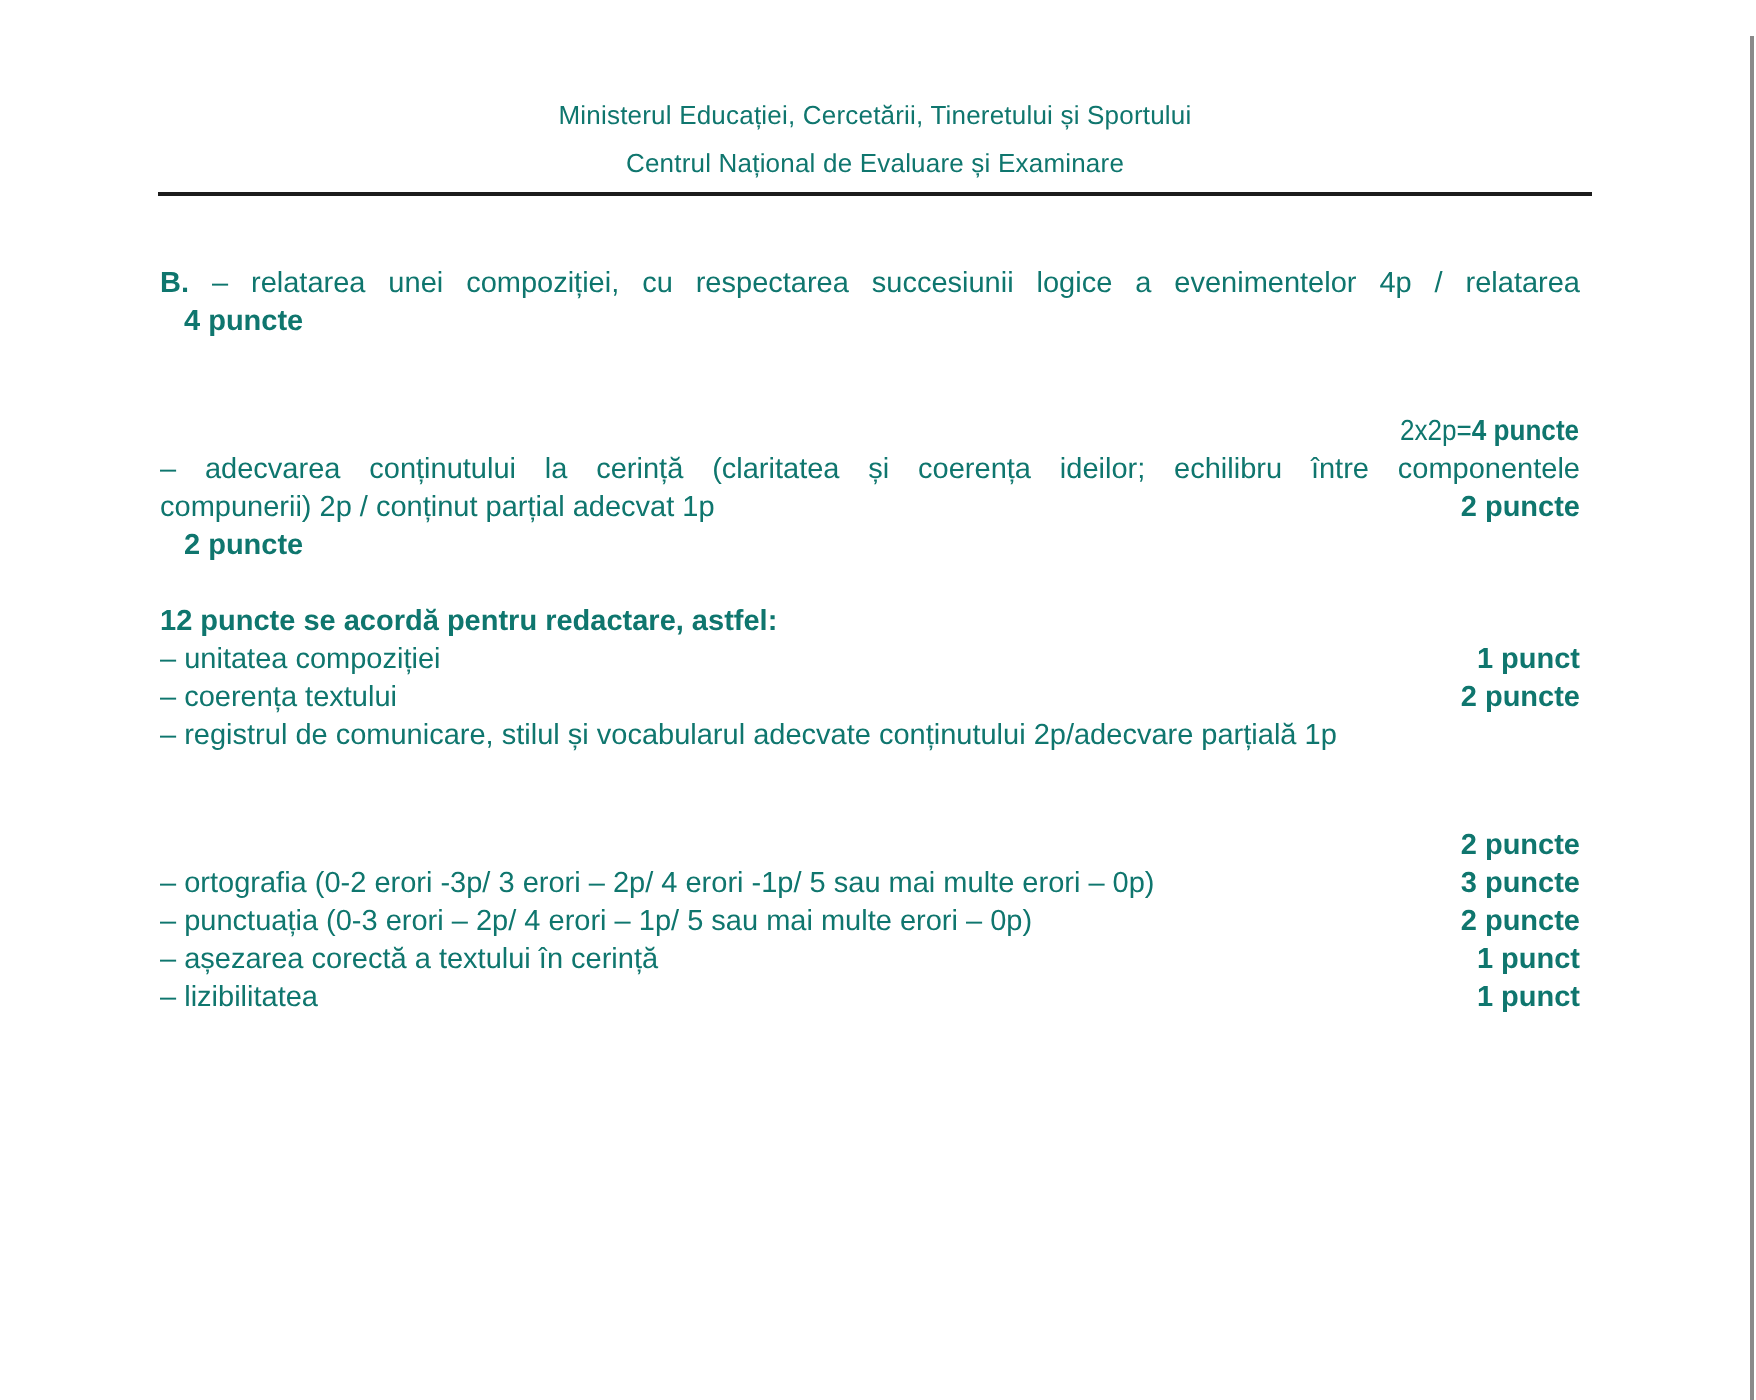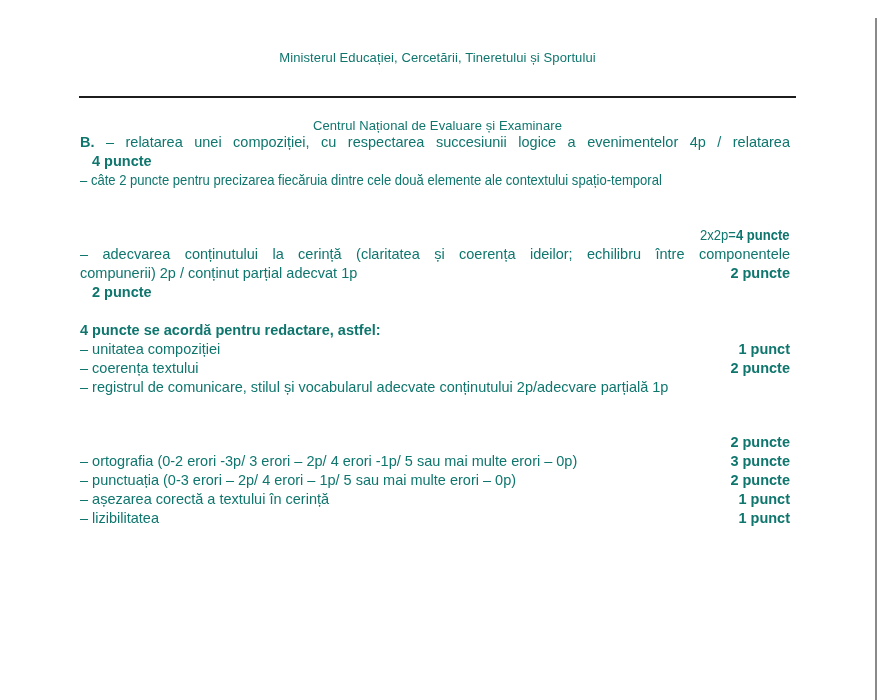--- a/index.html
+++ b/index.html
@@ -23,21 +23,21 @@
   .hdr1, .hdr2 {
     position: absolute;
     left: 79px;
     width: 717px;
     text-align: center;
     font-size: 13px;
     letter-spacing: 0.1px;
     white-space: nowrap;
   }
   .hdr1 { top: 50px; }
-  .hdr2 { top: 74px; margin-top: 44px; }
+  .hdr2 { top: 74px; }
   .rule {
     position: absolute;
     top: 96px;
     left: 79px;
     width: 717px;
     height: 2px;
     background: #1c1c1c;
   }
   .body {
     position: absolute;
@@ -86,42 +86,39 @@
 
   <div class="body">
 
     <div class="just"><b>B.</b>
       <span>– relatarea unei compoziției, cu respectarea succesiunii logice a evenimentelor 4p / relatarea</span></div>
 
     <div class="row">
       <span class="pts">4 puncte</span>
     </div>
 
-    <div class="plain">
-      <span class="narrow">– câte 2 puncte pentru precizarea fiecăruia dintre cele două elemente ale contextului spațio-temporal</span>
-    </div>
 
     <div class="rightrow"><span class="narrow-r"><span>2x2p=</span><b>4 puncte</b></span></div>
 
     <div class="just">
       <span>– adecvarea conținutului la cerință (claritatea și coerența ideilor; echilibru între componentele</span>
     </div>
 
     <div class="row">
       <span class="lt">compunerii) 2p / conținut parțial adecvat 1p</span>
       <span class="pts">2 puncte</span>
     </div>
 
     <div class="row">
       <span class="pts">2 puncte</span>
     </div>
 
     <div class="spacer"></div>
 
-    <div class="plain bold">4 puncte se acordă pentru redactare, astfel:</div>
+    <div class="plain bold">12 puncte se acordă pentru redactare, astfel:</div>
 
     <div class="row">
       <span class="lt">– unitatea compoziției</span>
       <span class="pts">1 punct</span>
     </div>
 
     <div class="row">
       <span class="lt">– coerența textului</span>
       <span class="pts">2 puncte</span>
     </div>

